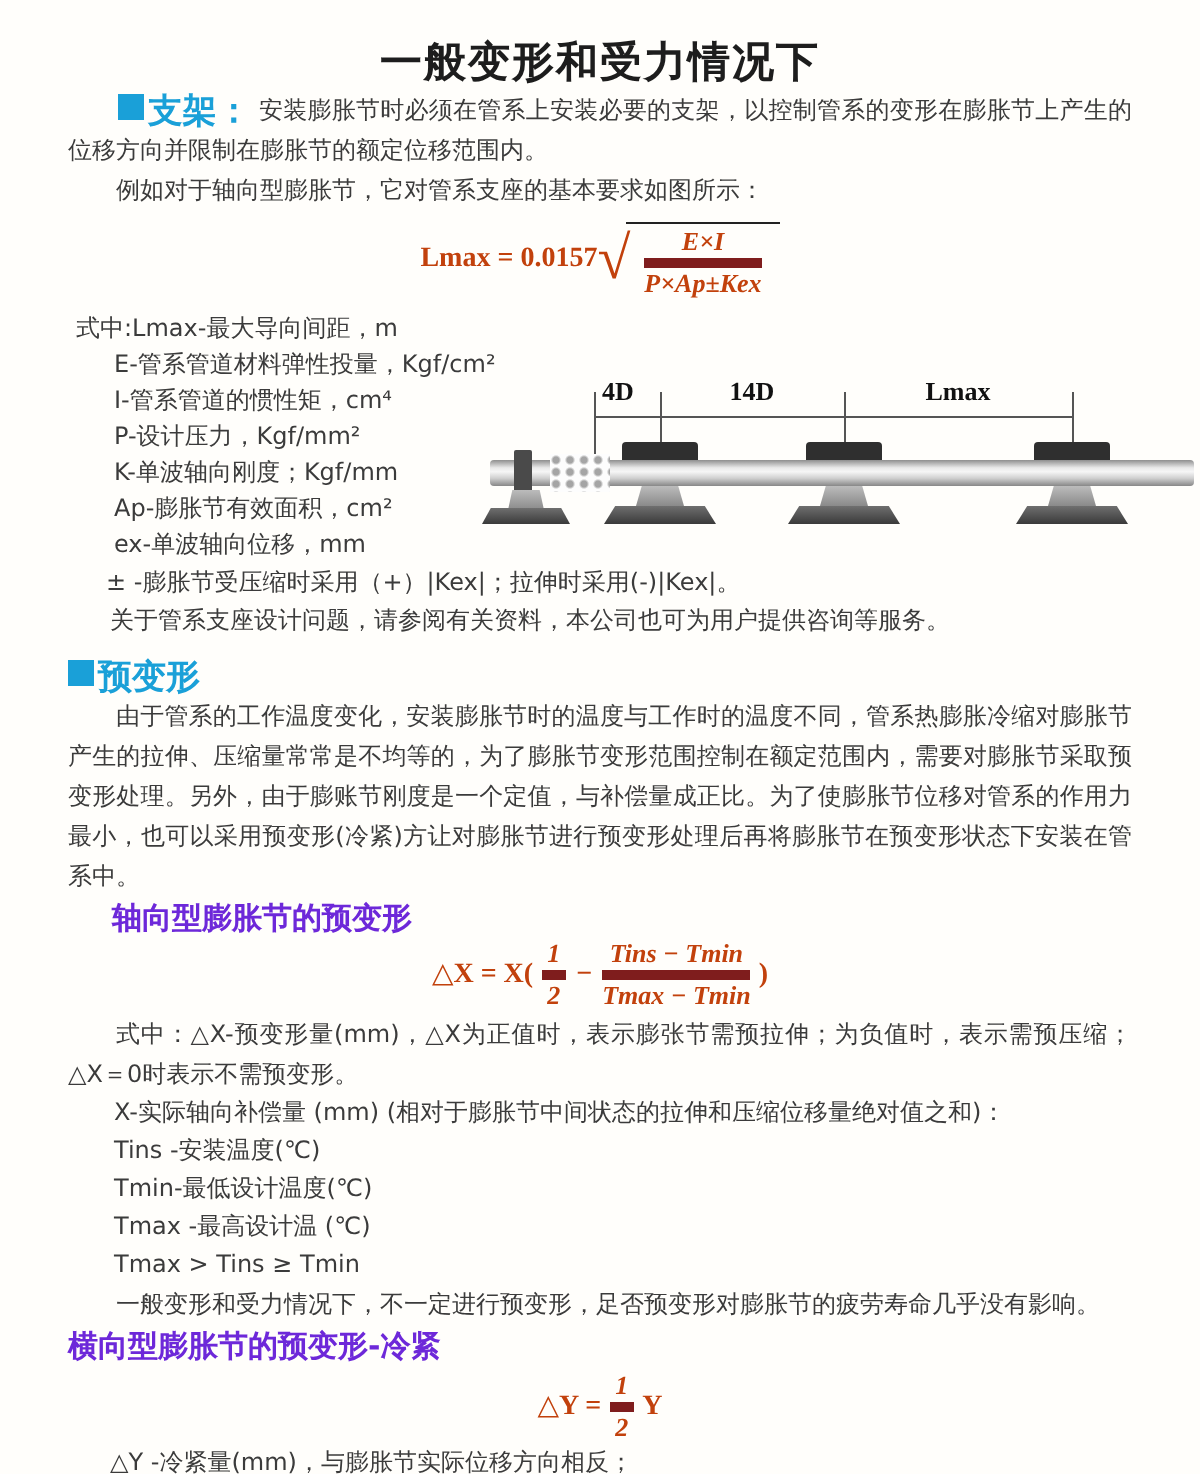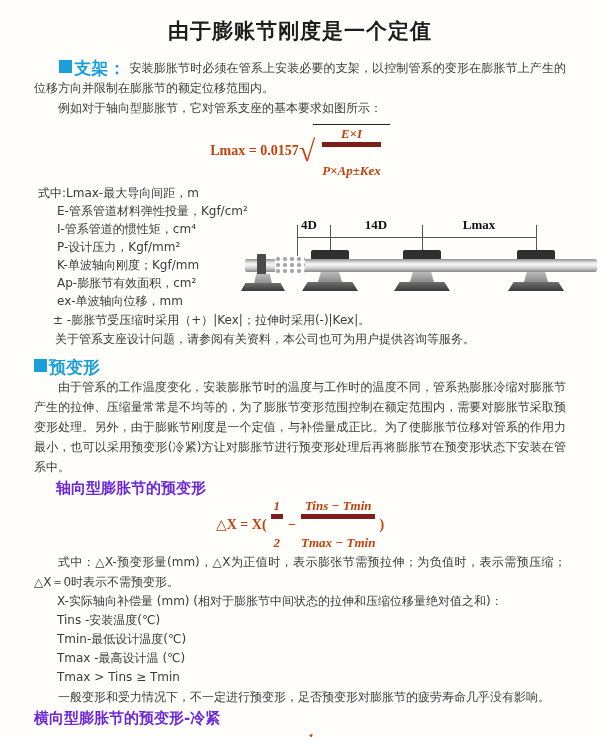--- a/index.html
+++ b/index.html
@@ -11,37 +11,37 @@
   p{margin:0;}
   h1.title{
     margin:4px 0 0;text-align:center;font-size:21px;line-height:27px;
     color:#1d1d1d;font-weight:bold;letter-spacing:1px;
   }
   .bullet-sq{
     display:inline-block;width:13px;height:13px;background:#1aa0d8;
     margin-right:2px;vertical-align:-1px;
   }
   .sec-label{color:#1aa0d8;font-size:17px;font-weight:bold;line-height:1;vertical-align:-2px;}
-  .support-intro{margin-top:13px;text-indent:25px;text-align:justify;}
+  .support-intro{text-indent:25px;text-align:justify;}
   .example{text-indent:2em;}
   
   .formula-block{text-align:center;}
   .fb1{margin:6px 0 6px;}
   .fb2{margin:2px 0 2px;}
   .fb3{margin:4px 0 0;}
   .formula{
     display:inline-flex;align-items:center;
     font-family:"Liberation Serif","DejaVu Serif",serif;
     font-size:14px;font-weight:bold;color:#c2410c;line-height:1;
   }
   .rad-sign{font-size:30px;font-weight:normal;line-height:26px;margin-right:-2px;}
   .radicand{display:inline-block;border-top:1.5px solid #222;padding:2px 5px 0;}
   .frac{display:inline-flex;flex-direction:column;text-align:center;font-style:italic;font-size:13px;margin:0 4px;}
   .frac .num{border-bottom:5px solid #7f1d1d;padding:0 3px 1px;line-height:14px;}
-  .frac .den{padding-top:1px;line-height:14px;margin-top:16px;}
+  .frac .den{padding-top:1px;line-height:14px;}
   .op{margin:0 1px;}
   
   .defs-wrap{position:relative;margin-top:0;}
   .defs-lead{margin-left:4px;line-height:18px;}
   .defs-list{list-style:none;margin:0;padding:0 0 0 23px;}
   .defs-list li{line-height:18px;}
   .pm-note{margin:1px 0 0 19px;line-height:19px;}
   .service-note{margin:0 0 0 21px;line-height:19px;}
   
   .diagram{position:absolute;left:211px;top:33px;width:352px;height:95px;}
@@ -77,21 +77,21 @@
   .plain-list{list-style:none;margin:0;padding:0 0 0 23px;}
   .plain-list li{line-height:19px;}
   .axial-note{text-indent:2em;}
   .lateral-line{margin:0 0 0 21px;line-height:20px;}
 </style>
 </head>
 <body>
 
 <div class="page">
 
-  <h1 class="title">由于膨账节刚度是一个定值</h1>
+  <h1 class="title">一般变形和受力情况下</h1>
 
   <p class="support-intro"><span class="bullet-sq"></span><span class="sec-label">支架：</span> <span>安装膨胀节时必须在管系上安装必要的支架，以控制管系的变形在膨胀节上产生的位移方向并限制在膨胀节的额定位移范围内。</span></p>
 
   <p class="example">例如对于轴向型膨胀节，它对管系支座的基本要求如图所示：</p>
 
   <div class="formula-block fb1">
     <span class="formula">
       <span>Lmax = 0.0157</span>
       <span class="rad-sign">√</span>
       <span class="radicand">

